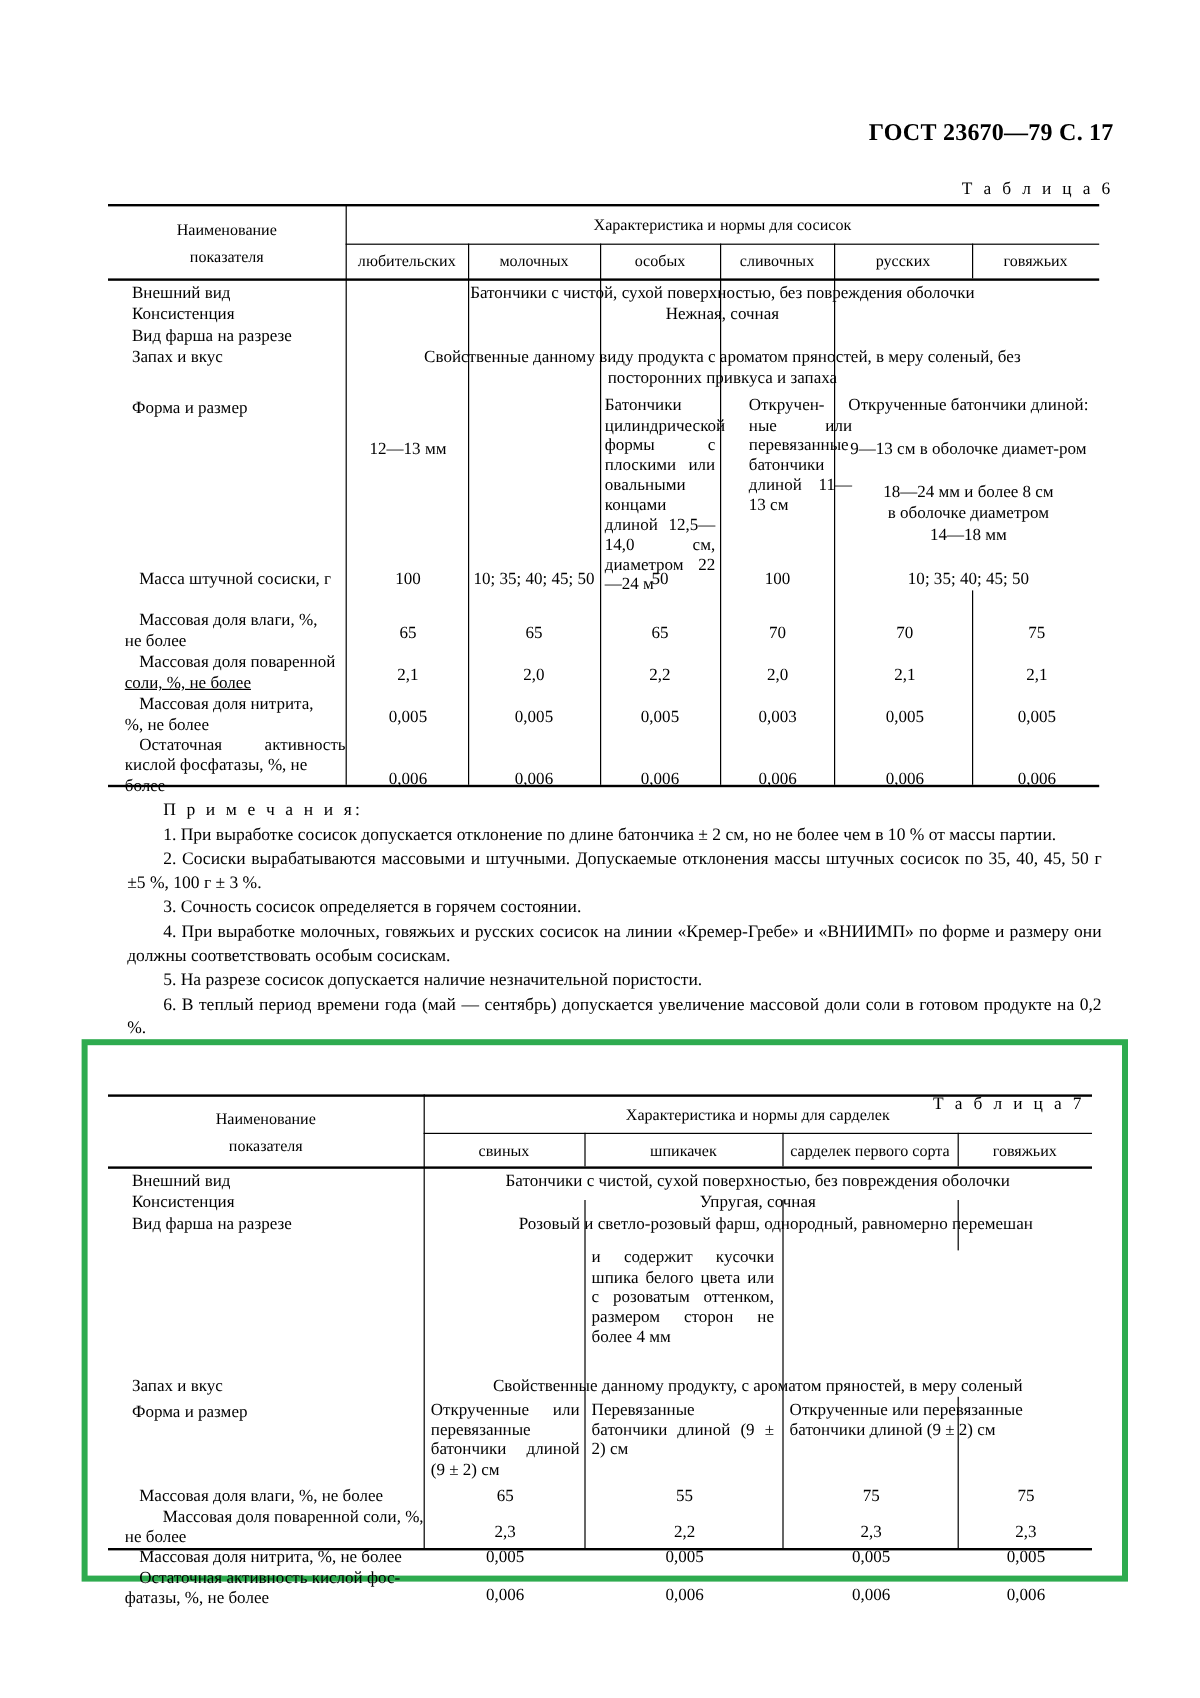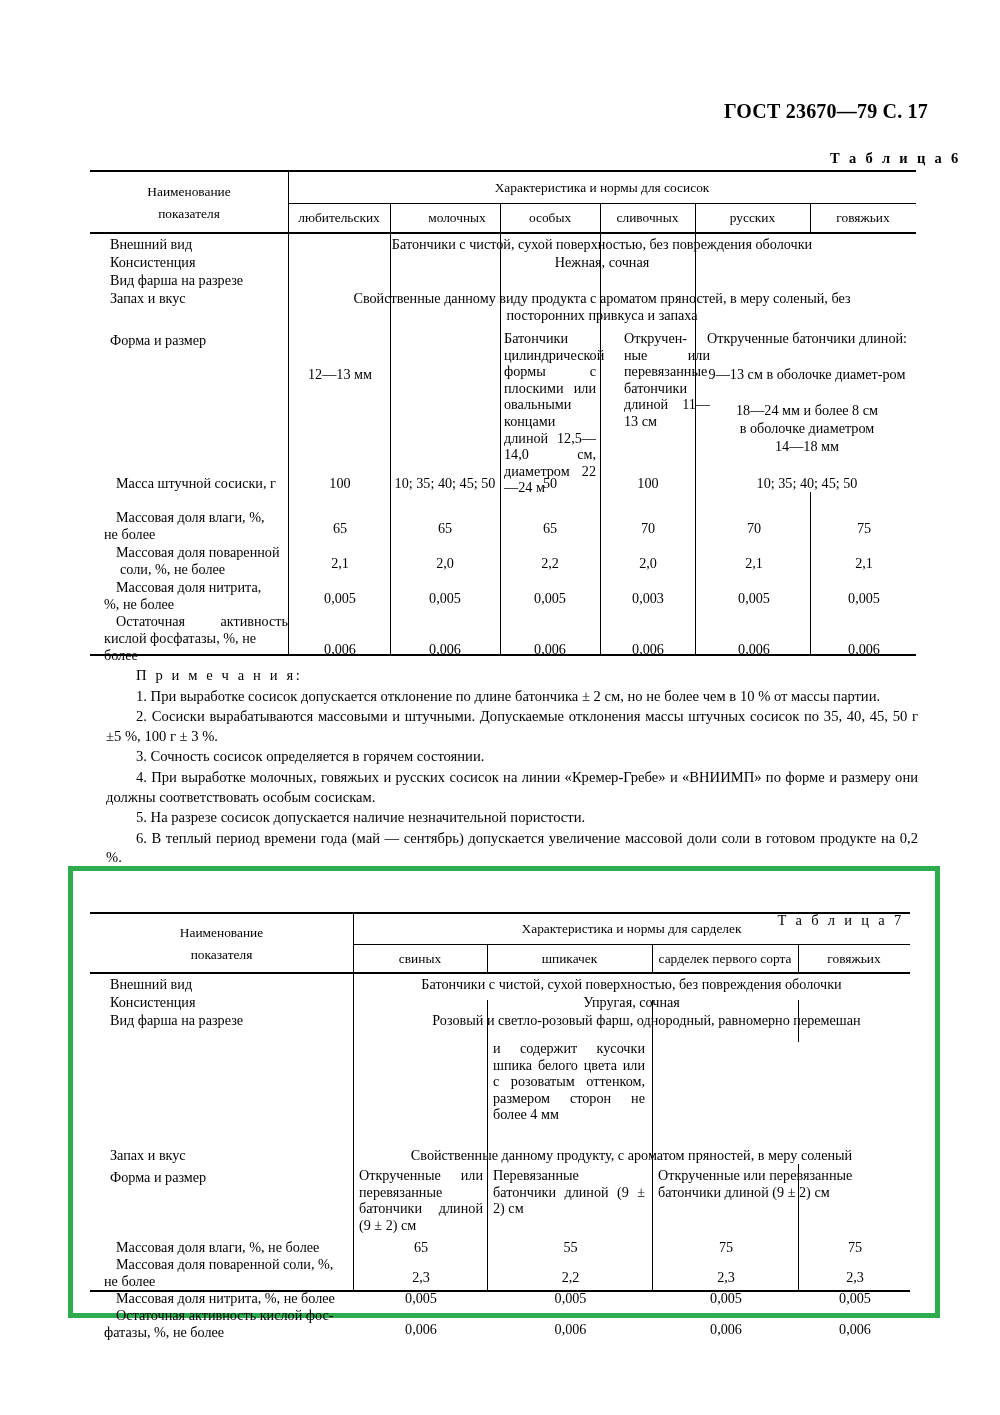--- a/index.html
+++ b/index.html
@@ -15,21 +15,21 @@
 
   
   .gost-header{
     position:absolute;left:0;top:100px;width:1000px;
     text-align:right;padding-right:72px;box-sizing:border-box;
     font-weight:bold;font-size:20px;letter-spacing:.2px;
   }
   .table-caption{
     text-align:right;font-size:14.5px;letter-spacing:2.8px;
   }
-  #cap6{position:absolute;left:0;top:150px;width:1000px;padding-right:39px;box-sizing:border-box;font-weight:bold;}
+  #cap6{position:absolute;left:0;top:150px;width:1000px;padding-right:72px;box-sizing:border-box;}
   #cap7{text-align:right;font-size:14.5px;letter-spacing:2.8px;padding-right:14px;margin-bottom:6px;}
   .just{text-align:justify;text-align-last:left;}
 
   
   .blk{position:absolute;box-sizing:border-box;}
   .hline{position:absolute;background:#000;height:1px;}
   .hline.thick{height:2px;}
   .vline{position:absolute;background:#000;width:1px;}
 
   .txt{position:absolute;box-sizing:border-box;font-size:14.2px;line-height:16.6px;}
@@ -70,21 +70,21 @@
     <div class="vline" style="left:510px;top:33px;height:451px;"></div>
     <div class="vline" style="left:605px;top:33px;height:451px;"></div>
     <div class="vline" style="left:720px;top:33px;height:29px;"></div>
     <div class="vline" style="left:720px;top:322px;height:162px;"></div>
 
     <div class="txt hdr-center small" style="left:0;top:14px;width:198px;">Наименование</div>
     <div class="txt hdr-center small" style="left:0;top:36px;width:198px;">показателя</div>
     <div class="txt hdr-center small" style="left:198px;top:10px;width:628px;">Характеристика и нормы для сосисок</div>
 
     <div class="txt hdr-center small" style="left:198px;top:40px;width:102px;">любительских</div>
-    <div class="txt hdr-center small" style="left:312px;top:40px;width:110px;">молочных</div>
+    <div class="txt hdr-center small" style="left:300px;top:40px;width:110px;">молочных</div>
     <div class="txt hdr-center small" style="left:410px;top:40px;width:100px;">особых</div>
     <div class="txt hdr-center small" style="left:510px;top:40px;width:95px;">сливочных</div>
     <div class="txt hdr-center small" style="left:605px;top:40px;width:115px;">русских</div>
     <div class="txt hdr-center small" style="left:720px;top:40px;width:106px;">говяжьих</div>
 
     <div class="txt" style="left:20px;top:66px;width:178px;">Внешний вид</div>
     <div class="txt hdr-center" style="left:198px;top:66px;width:628px;">Батончики с чистой, сухой поверхностью, без повреждения оболочки</div>
 
     <div class="txt" style="left:20px;top:84px;width:178px;">Консистенция</div>
     <div class="txt hdr-center" style="left:198px;top:84px;width:628px;">Нежная, сочная</div>
@@ -116,21 +116,21 @@
     <div class="txt" style="left:26px;top:339px;width:172px;">Массовая доля влаги, %,</div>
     <div class="txt" style="left:14px;top:356px;width:184px;">не более</div>
     <div class="txt hdr-center" style="left:200px;top:350px;width:100px;">65</div>
     <div class="txt hdr-center" style="left:304px;top:350px;width:102px;">65</div>
     <div class="txt hdr-center" style="left:412px;top:350px;width:96px;">65</div>
     <div class="txt hdr-center" style="left:512px;top:350px;width:92px;">70</div>
     <div class="txt hdr-center" style="left:608px;top:350px;width:112px;">70</div>
     <div class="txt hdr-center" style="left:722px;top:350px;width:104px;">75</div>
 
     <div class="txt" style="left:26px;top:374px;width:172px;">Массовая доля поваренной</div>
-    <div class="txt" style="left:30px;top:391px;width:184px;">соли, %, не более</div>
+    <div class="txt" style="left:14px;top:391px;width:184px;text-decoration:underline;">соли, %, не более</div>
     <div class="txt hdr-center" style="left:200px;top:385px;width:100px;">2,1</div>
     <div class="txt hdr-center" style="left:304px;top:385px;width:102px;">2,0</div>
     <div class="txt hdr-center" style="left:412px;top:385px;width:96px;">2,2</div>
     <div class="txt hdr-center" style="left:512px;top:385px;width:92px;">2,0</div>
     <div class="txt hdr-center" style="left:608px;top:385px;width:112px;">2,1</div>
     <div class="txt hdr-center" style="left:722px;top:385px;width:104px;">2,1</div>
 
     <div class="txt" style="left:26px;top:409px;width:172px;">Массовая доля нитрита,</div>
     <div class="txt" style="left:14px;top:426px;width:184px;">%, не более</div>
     <div class="txt hdr-center" style="left:200px;top:420px;width:100px;">0,005</div>
@@ -210,21 +210,21 @@
     <div class="txt just" style="left:269px;top:255px;width:124px;">Открученные или перевязанные батончики длиной (9 ± 2) см</div>
     <div class="txt just" style="left:403px;top:255px;width:152px;">Перевязанные батончики длиной (9 ± 2) см</div>
     <div class="txt" style="left:568px;top:255px;width:246px;">Открученные или перевязанные батончики длиной (9 ± 2) см</div>
 
     <div class="txt" style="left:26px;top:327px;width:237px;">Массовая доля влаги, %, не более</div>
     <div class="txt hdr-center" style="left:265px;top:327px;width:132px;">65</div>
     <div class="txt hdr-center" style="left:399px;top:327px;width:163px;">55</div>
     <div class="txt hdr-center" style="left:564px;top:327px;width:144px;">75</div>
     <div class="txt hdr-center" style="left:710px;top:327px;width:110px;">75</div>
 
-    <div class="txt" style="left:26px;top:344px;width:237px;">Массовая доля поваренной соли, %,</div>
+    <div class="txt" style="left:26px;top:344px;width:237px;text-align:right;">Массовая доля поваренной соли, %,</div>
     <div class="txt" style="left:14px;top:361px;width:249px;">не более</div>
     <div class="txt hdr-center" style="left:265px;top:357px;width:132px;">2,3</div>
     <div class="txt hdr-center" style="left:399px;top:357px;width:163px;">2,2</div>
     <div class="txt hdr-center" style="left:564px;top:357px;width:144px;">2,3</div>
     <div class="txt hdr-center" style="left:710px;top:357px;width:110px;">2,3</div>
 
     <div class="txt" style="left:26px;top:378px;width:237px;">Массовая доля нитрита, %, не более</div>
     <div class="txt hdr-center" style="left:265px;top:378px;width:132px;">0,005</div>
     <div class="txt hdr-center" style="left:399px;top:378px;width:163px;">0,005</div>
     <div class="txt hdr-center" style="left:564px;top:378px;width:144px;">0,005</div>

